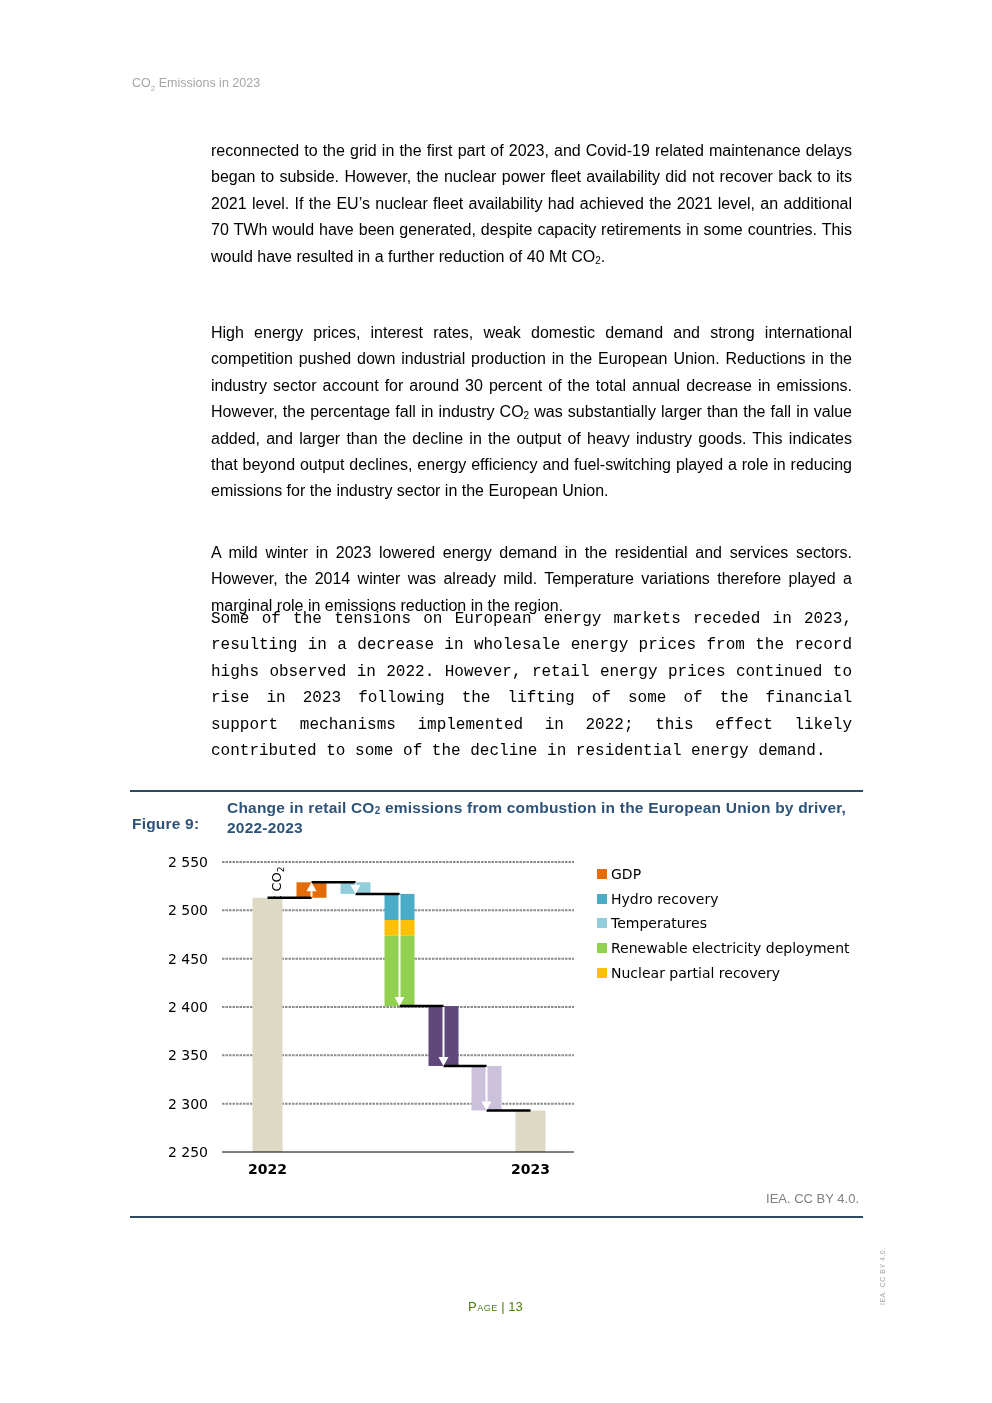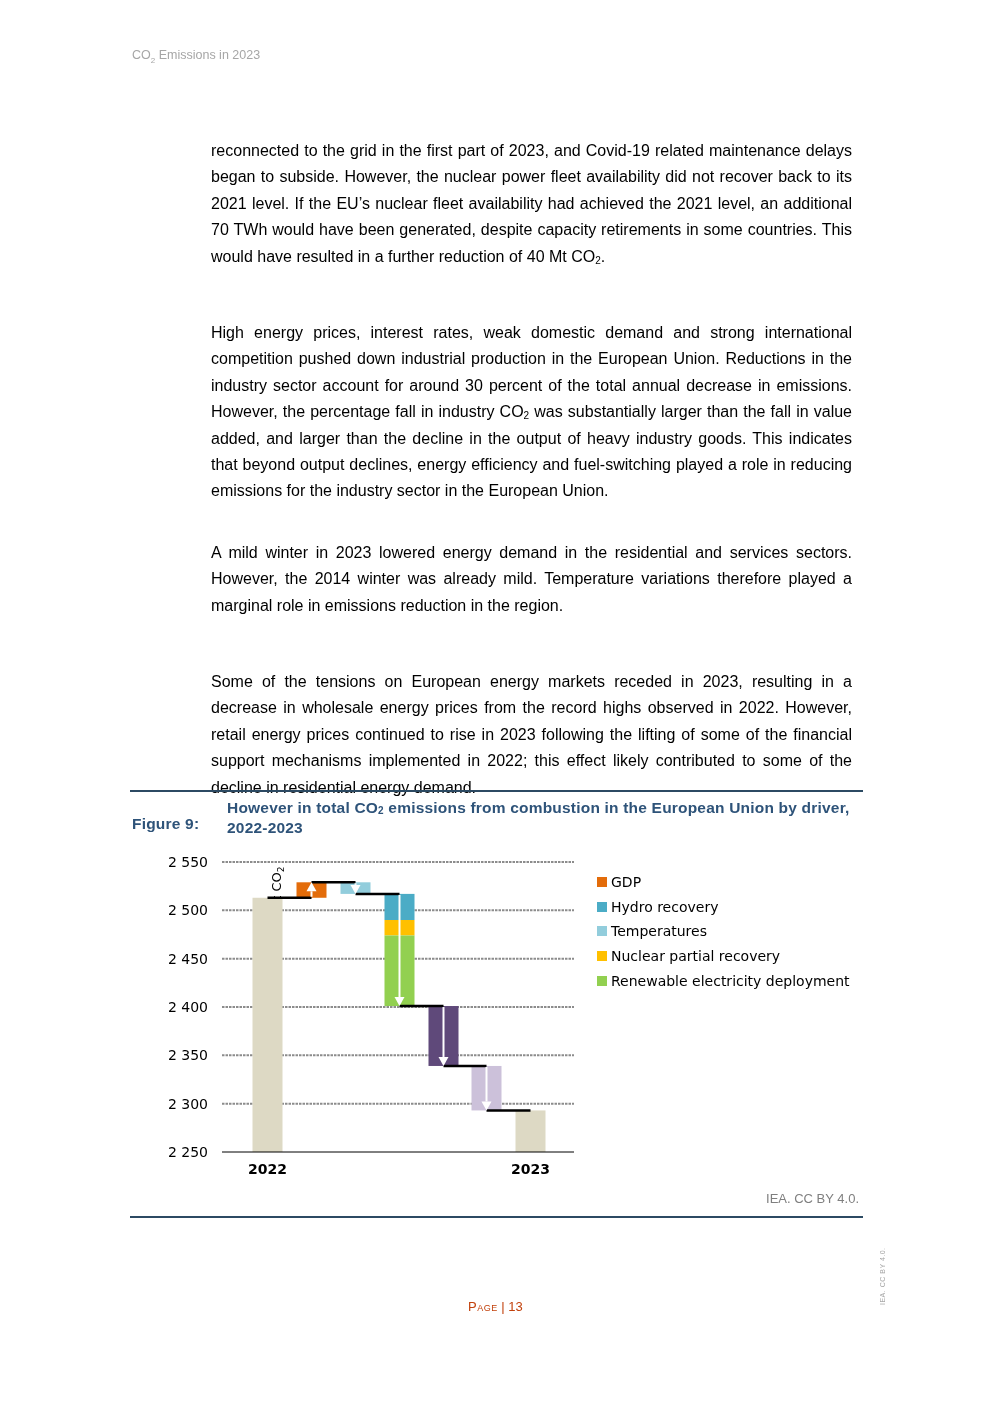--- a/index.html
+++ b/index.html
@@ -1,38 +1,38 @@
 <!DOCTYPE html>
 <html><head>
 <meta charset="utf-8">
 <style>
   html, body { margin:0; padding:0; background:#ffffff; }
   body { width:992px; height:1403px; position:relative; overflow:hidden; font-family:"Liberation Sans", sans-serif; color:#000; }
-  .running-head { position:absolute; left:132px; top:48px; font-size:12.5px; color:#a6a6a6; }
+  .running-head { position:absolute; left:132px; top:76px; font-size:12.5px; color:#a6a6a6; }
   .running-head sub { font-size:8px; }
   .body-text { position:absolute; left:203px; width:657px; font-size:16px; line-height:26.4px; text-align:justify; }
   .body-text p { margin:8px; }
   .body-text sub { font-size:10px; vertical-align:-2px; line-height:0; }
   #p1 { top:130px; }
   #p2 { top:312px; }
   #p3 { top:532px; }
-  #p4 { top:661px; }
+  #p4 { top:598px;font-family:Liberation Mono, monospace; }
   .fig-rule { position:absolute; left:130px; width:733px; height:2px; background:#2c4a63; }
   .fig-caption { position:absolute; left:132px; top:798px; width:735px; color:#2e5379; font-weight:bold; font-size:15.5px; line-height:20px; letter-spacing:0.2px; }
   .fig-caption .fig-num { position:absolute; left:0; top:16px; }
   .fig-caption .fig-title { position:absolute; left:95px; top:0; width:640px; }
   .fig-caption sub { font-size:10px; vertical-align:-1px; line-height:0; }
   #chart-svg { position:absolute; left:130px; top:848px; }
   .tick-label { font-family:"DejaVu Sans", sans-serif; font-size:14px; fill:#000; }
-  .legend { position:absolute; left:597px; top:862px; font-family:"DejaVu Sans", sans-serif; font-size:14px;margin-top:8px; }
+  .legend { position:absolute; left:597px; top:862px; font-family:"DejaVu Sans", sans-serif; font-size:14px; }
   .legend-item { height:24.6px; display:flex; align-items:center; }
   .legend-swatch { width:10px; height:10px; margin-right:4px; display:inline-block; }
   .credit { position:absolute; right:133px; top:1191px; font-size:13px; color:#7f7f7f; }
   .side-credit { position:absolute; left:879px; top:1305px; transform:rotate(-90deg); transform-origin:left top; font-size:7px; color:#a6a6a6; letter-spacing:0.5px; }
-  .page-num { position:absolute; left:468px; top:1299px; font-size:13px; color:#c2410c; }
+  .page-num { position:absolute; left:468px; top:1299px; font-size:13px; color:#4d7c0f; }
   .page-num .sc { font-variant:small-caps; letter-spacing:0.5px; }
 </style>
 </head>
 <body>
 
 <div class="running-head"><span>CO</span><sub>2</sub><span> Emissions in 2023</span></div>
 
 <div class="body-text" id="p1">
     <p>reconnected to the grid in the first part of 2023, and Covid-19 related maintenance delays began to subside. However, the nuclear power fleet availability did not recover back to its 2021 level. If the EU’s nuclear fleet availability had achieved the 2021 level, an additional 70 TWh would have been generated, despite capacity retirements in some countries. This would have resulted in a further reduction of 40 Mt CO<sub>2</sub>.</p>
   </div>
@@ -42,21 +42,21 @@
 <div class="body-text" id="p3">
     <p>A mild winter in 2023 lowered energy demand in the residential and services sectors. However, the 2014 winter was already mild. Temperature variations therefore played a marginal role in emissions reduction in the region.</p>
   </div>
 <div class="body-text" id="p4">
     <p>Some of the tensions on European energy markets receded in 2023, resulting in a decrease in wholesale energy prices from the record highs observed in 2022. However, retail energy prices continued to rise in 2023 following the lifting of some of the financial support mechanisms implemented in 2022; this effect likely contributed to some of the decline in residential energy demand.</p>
   </div>
 
 <div class="fig-rule" style="top:790px;"></div>
 <div class="fig-caption">
   <span class="fig-num">Figure 9:</span>
-  <span class="fig-title"><span>However in total CO</span><sub>2</sub><span> emissions from combustion in the European Union by driver, 2022-2023</span></span>
+  <span class="fig-title"><span>Change in retail CO</span><sub>2</sub><span> emissions from combustion in the European Union by driver, 2022-2023</span></span>
 </div>
 
 <svg id="chart-svg" width="460" height="340">
   <g id="y-label-g">
     <text id="y-axis-title" transform="translate(151,0) rotate(-90)" x="-64" y="0" font-family="DejaVu Sans, sans-serif" font-size="13"><tspan>Mt CO</tspan><tspan id="y-sub" font-size="9" dy="3">2</tspan></text>
   </g>
   <g id="grid-g">
       <line x1="92" x2="444" y1="255.66666666666669" y2="255.66666666666669" stroke="#8c8c8c" stroke-width="2" stroke-dasharray="2.5 1"></line>
       <line x1="92" x2="444" y1="207.33333333333334" y2="207.33333333333334" stroke="#8c8c8c" stroke-width="2" stroke-dasharray="2.5 1"></line>
       <line x1="92" x2="444" y1="159" y2="159" stroke="#8c8c8c" stroke-width="2" stroke-dasharray="2.5 1"></line>
@@ -118,26 +118,26 @@
     </div>
     <div class="legend-item">
       <span class="legend-swatch" style="background: rgb(75, 172, 198);"></span>
       <span>Hydro recovery</span>
     </div>
     <div class="legend-item">
       <span class="legend-swatch" style="background: rgb(146, 205, 220);"></span>
       <span>Temperatures</span>
     </div>
     <div class="legend-item">
+      <span class="legend-swatch" style="background: rgb(146, 208, 80);"></span>
+      <span>Renewable electricity deployment</span>
+    </div>
+    <div class="legend-item">
       <span class="legend-swatch" style="background: rgb(255, 192, 0);"></span>
       <span>Nuclear partial recovery</span>
-    </div>
-    <div class="legend-item">
-      <span class="legend-swatch" style="background: rgb(146, 208, 80);"></span>
-      <span>Renewable electricity deployment</span>
     </div>
   </div>
 
 <div class="credit">IEA. CC BY 4.0.</div>
 <div class="fig-rule" style="top:1216px;"></div>
 
 <div class="page-num"><span class="sc">Page</span> <span>|</span> <span>13</span></div>
 <div class="side-credit">IEA. CC BY 4.0.</div>
 
 </body></html>

